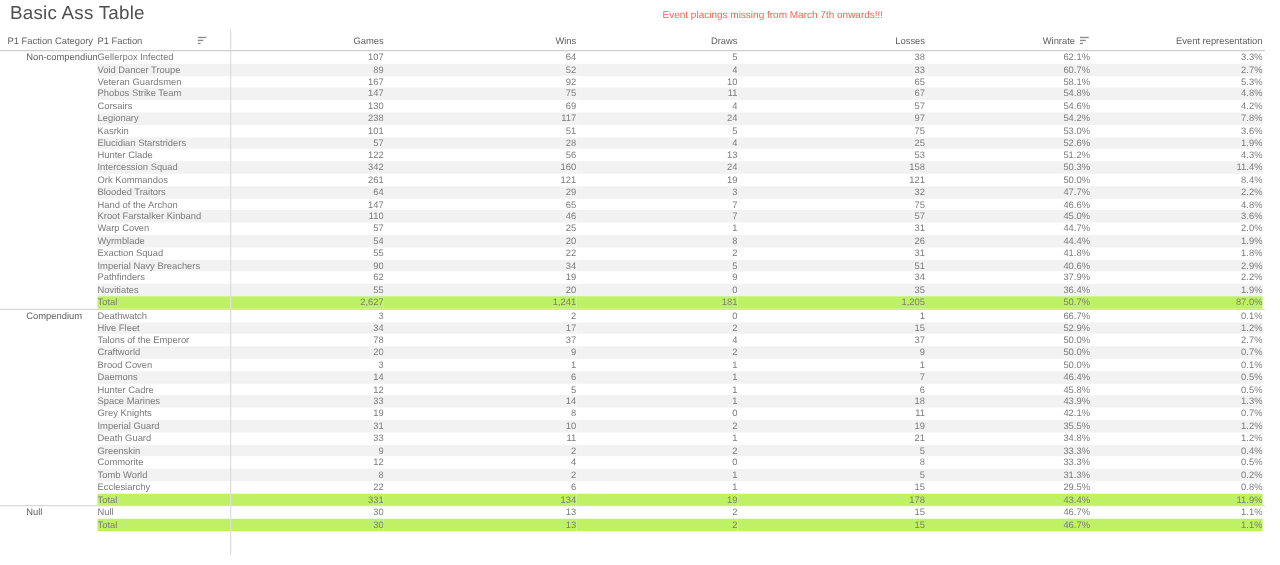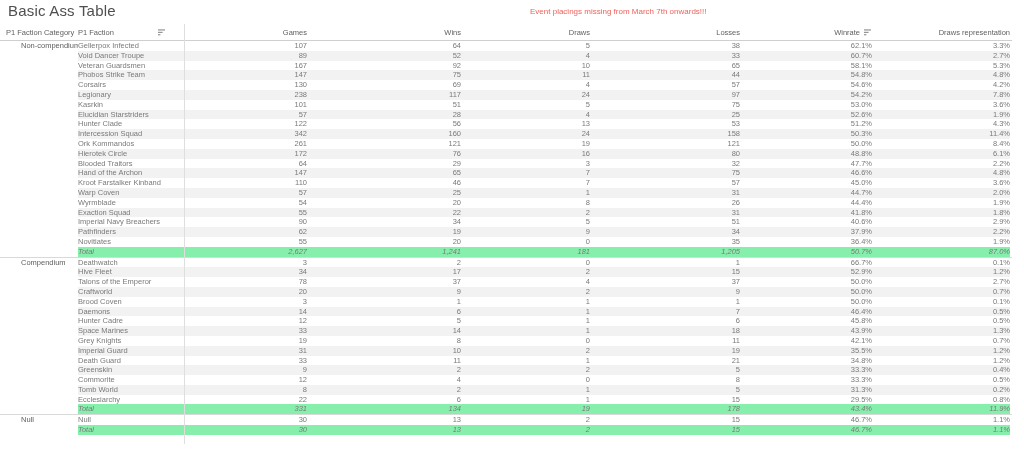--- a/index.html
+++ b/index.html
@@ -17,21 +17,21 @@
   .hcell.num{text-align:right;}
   .hcell.win{display:flex;justify-content:flex-end;align-items:center;gap:4px;}
   .sorticon rect{fill:#8a8a8a;}
   .row{display:grid;grid-template-columns:78px 106px 123px 154px 129px 150px 132px 138px;
        height:9.8px;line-height:9.8px;font-size:7.5px;color:#7a7a7a;}
   .row > span{overflow:hidden;white-space:nowrap;}
   .c-cat{padding-left:21px;color:#606060;}
   .row .num{text-align:right;}
   .group + .group{border-top:1px solid #d9d9d9;}
   .group .row:nth-child(even) span:not(.c-cat){background:#f2f2f2;}
-  .group .row.trow span:not(.c-cat){background:#86efac;font-style:italic;}
+  .group .row.trow span:not(.c-cat){background:#bef264;}
   .row.grand{height:10px;line-height:10px;border-top:1px solid #ababab;border-bottom:1px solid #9f9f9f;}
   .row.grand .c-cat{color:#565656;}
 </style>
 </head>
 <body>
 
 <div class="app">
   <div class="title">Basic Ass Table</div>
   <div class="annotation">Event placings missing from March 7th onwards!!!</div>
 
@@ -53,21 +53,21 @@
       <span class="hcell num">Draws</span>
       <span class="hcell num">Losses</span>
       <span class="hcell win">
         <span>Winrate</span>
         <svg class="sorticon" width="8" height="7" viewBox="0 0 8 7">
             <rect x="0" y="0.4" width="7" height="1.1"></rect>
             <rect x="0" y="2.8" width="4.6" height="1.1"></rect>
             <rect x="0" y="5.2" width="2.4" height="1.1"></rect>
           </svg>
       </span>
-      <span class="hcell num">Draws representation</span>
+      <span class="hcell num">Event representation</span>
     </div>
 
     <div id="groups">
         <div class="group">
           <div class="row">
     <span class="c-cat">Non-compendium</span>
     <span class="c-fac">Gellerpox Infected</span>
     <span class="num">107</span>
     <span class="num">64</span>
     <span class="num">5</span>
@@ -94,21 +94,21 @@
     <span class="num">65</span>
     <span class="num">58.1%</span>
     <span class="num">5.3%</span>
   </div>
           <div class="row">
     <span class="c-cat"></span>
     <span class="c-fac">Phobos Strike Team</span>
     <span class="num">147</span>
     <span class="num">75</span>
     <span class="num">11</span>
-    <span class="num">44</span>
+    <span class="num">67</span>
     <span class="num">54.8%</span>
     <span class="num">4.8%</span>
   </div>
           <div class="row">
     <span class="c-cat"></span>
     <span class="c-fac">Corsairs</span>
     <span class="num">130</span>
     <span class="num">69</span>
     <span class="num">4</span>
     <span class="num">57</span>
@@ -170,30 +170,20 @@
     <span class="c-fac">Ork Kommandos</span>
     <span class="num">261</span>
     <span class="num">121</span>
     <span class="num">19</span>
     <span class="num">121</span>
     <span class="num">50.0%</span>
     <span class="num">8.4%</span>
   </div>
           <div class="row">
     <span class="c-cat"></span>
-    <span class="c-fac">Hierotek Circle</span>
-    <span class="num">172</span>
-    <span class="num">76</span>
-    <span class="num">16</span>
-    <span class="num">80</span>
-    <span class="num">48.8%</span>
-    <span class="num">6.1%</span>
-  </div>
-          <div class="row">
-    <span class="c-cat"></span>
     <span class="c-fac">Blooded Traitors</span>
     <span class="num">64</span>
     <span class="num">29</span>
     <span class="num">3</span>
     <span class="num">32</span>
     <span class="num">47.7%</span>
     <span class="num">2.2%</span>
   </div>
           <div class="row">
     <span class="c-cat"></span>

